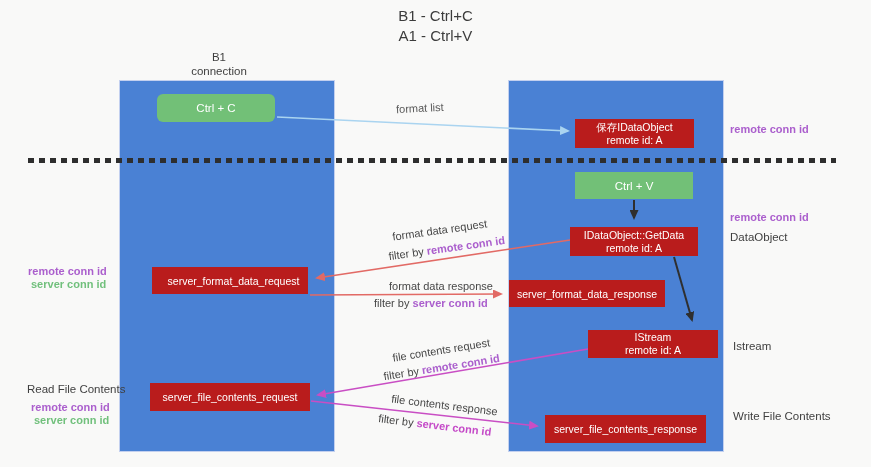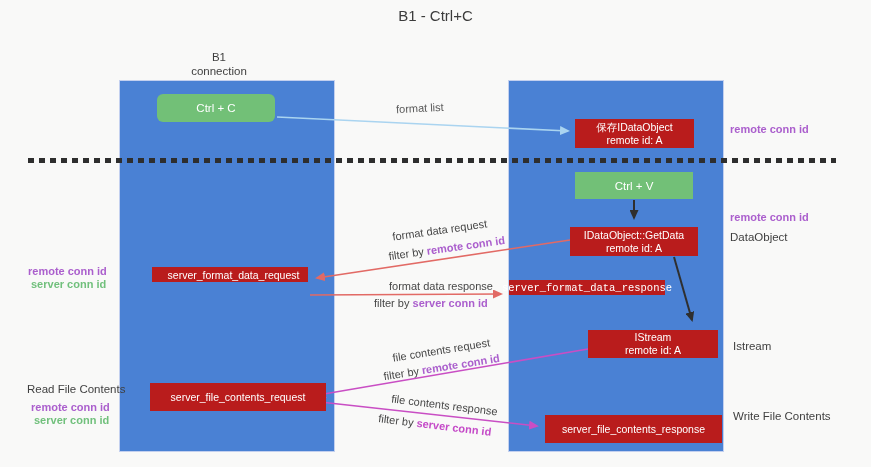--- a/index.html
+++ b/index.html
@@ -25,25 +25,25 @@
           justify-content:center; text-align:center; box-sizing:border-box; z-index:3; white-space:nowrap; }
   .green  { background:#72c077; font-size:11.5px; }
   .orange { background:#b91c1c; font-size:10.5px; }
   .orange .l2 { font-size:10.5px; }
   .node .ln { line-height:13px; }
 
   .n-ctrlc   { left:157px; top:94px;  width:118px; height:28px;border-radius:6px; }
   .n-save    { left:575px; top:119px; width:119px; height:29px; }
   .n-ctrlv   { left:575px; top:172px; width:118px; height:27px; }
   .n-getdata { left:570px; top:227px; width:128px; height:29px; }
-  .n-sfdreq  { left:152px; top:267px; width:156px; height:15px;padding-left:7px; }
-  .n-sfdresp { left:509px; top:280px; width:156px; height:15px;font-family:Liberation Mono, monospace; }
+  .n-sfdreq  { left:152px; top:267px; width:156px; height:27px;padding-left:7px; }
+  .n-sfdresp { left:509px; top:280px; width:156px; height:27px; }
   .n-istream { left:588px; top:330px; width:130px; height:28px; }
-  .n-sfcreq  { left:150px; top:383px; width:176px; height:28px; }
-  .n-sfcresp { left:545px; top:415px; width:177px; height:28px; }
+  .n-sfcreq  { left:150px; top:383px; width:160px; height:28px; }
+  .n-sfcresp { left:545px; top:415px; width:161px; height:28px; }
 
   .elabel { font-size:11px; color:#474747; white-space:nowrap; z-index:4; }
   .bpurple { color:#ab5fcd; font-weight:bold; }
   .bgreen  { color:#71c07c; font-weight:bold; }
   .bmagenta{ color:#c54bc8; font-weight:bold; }
   .dark    { color:#3f3f3f; font-size:11.5px; }
 
   .el-formatlist { left:396px; top:102px; transform:rotate(-3deg); color:#5a5a5a; }
   .el-fdr        { left:392px; top:224px; transform:rotate(-8deg); }
   .el-fdr-f      { left:388px; top:242px; transform:rotate(-8deg); }
@@ -65,20 +65,21 @@
   .sl-remote-bottom { left:31px;  top:401px; }
   .sl-server-bottom { left:34px;  top:414px; }
 </style>
 </head>
 <body>
 
 <div class="stage">
 
   <div class="abs title">
     <div>B1 - Ctrl+C</div>
+    <div>A1 - Ctrl+V</div>
   </div>
 
   <div class="abs lane-header lh-left">
     <div>B1</div>
     <div>connection</div>
   </div>
 
   <div class="abs lane lane-left"></div>
   <div class="abs lane lane-right"></div>
 

